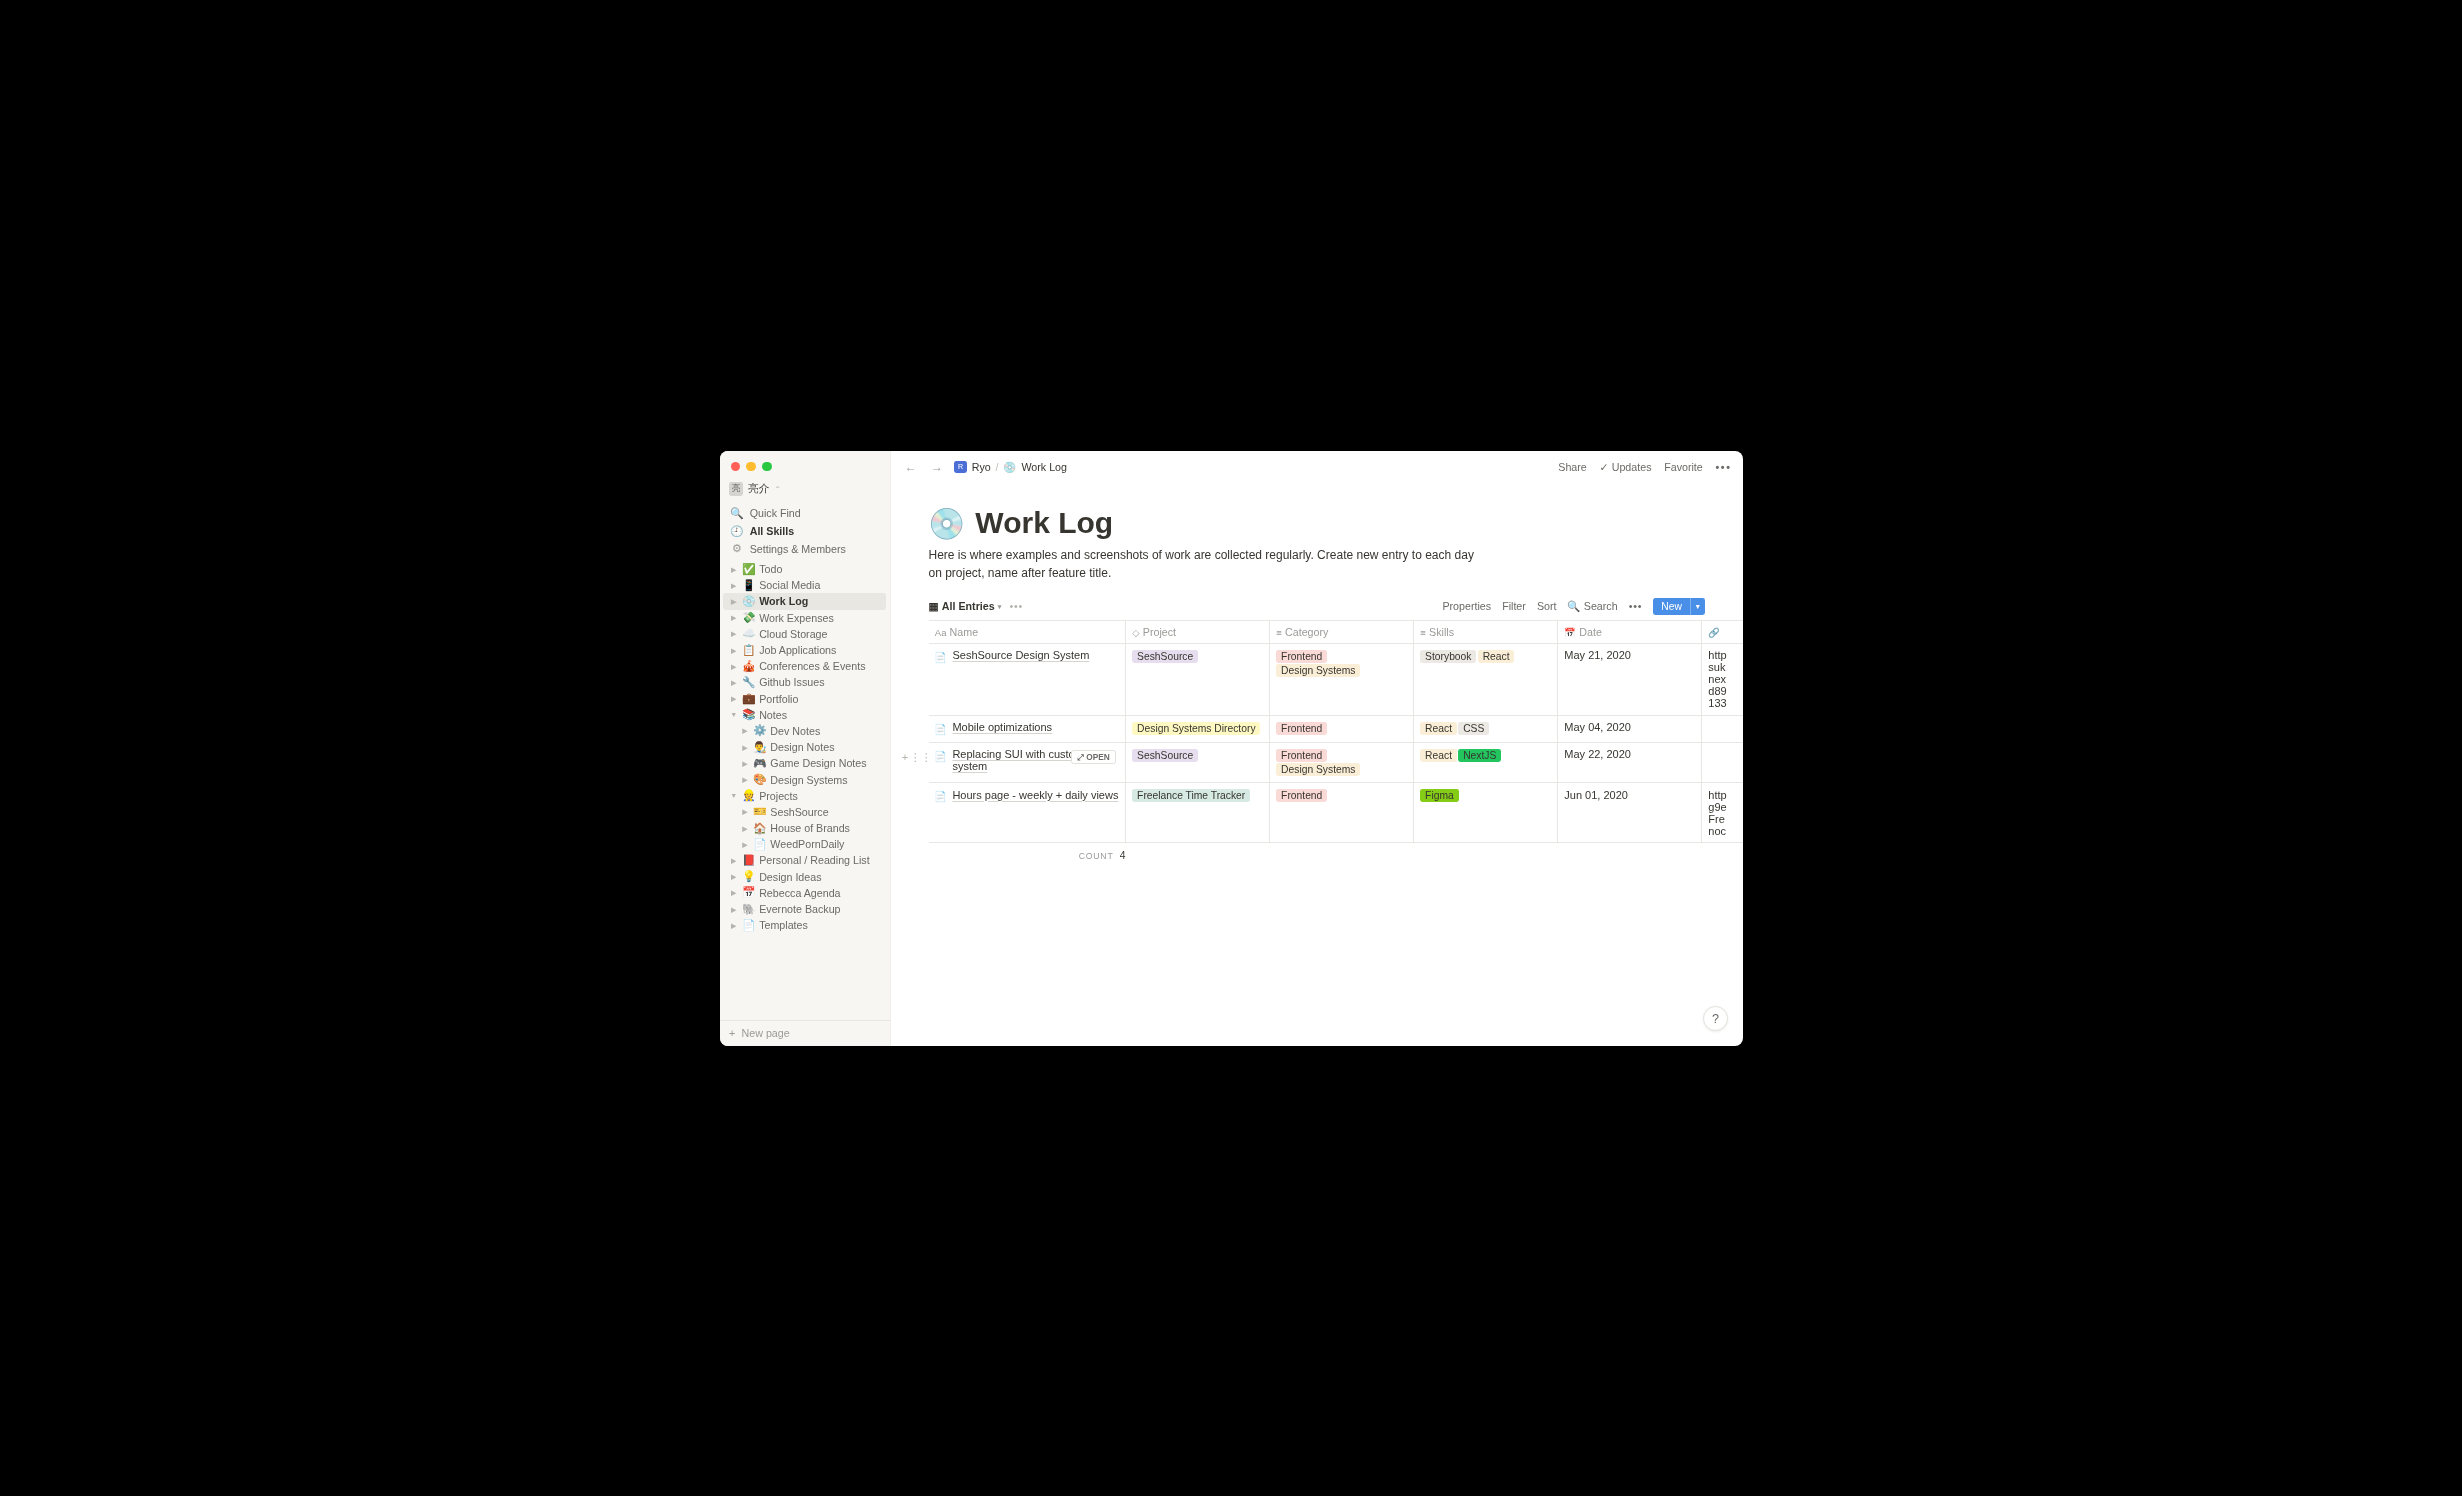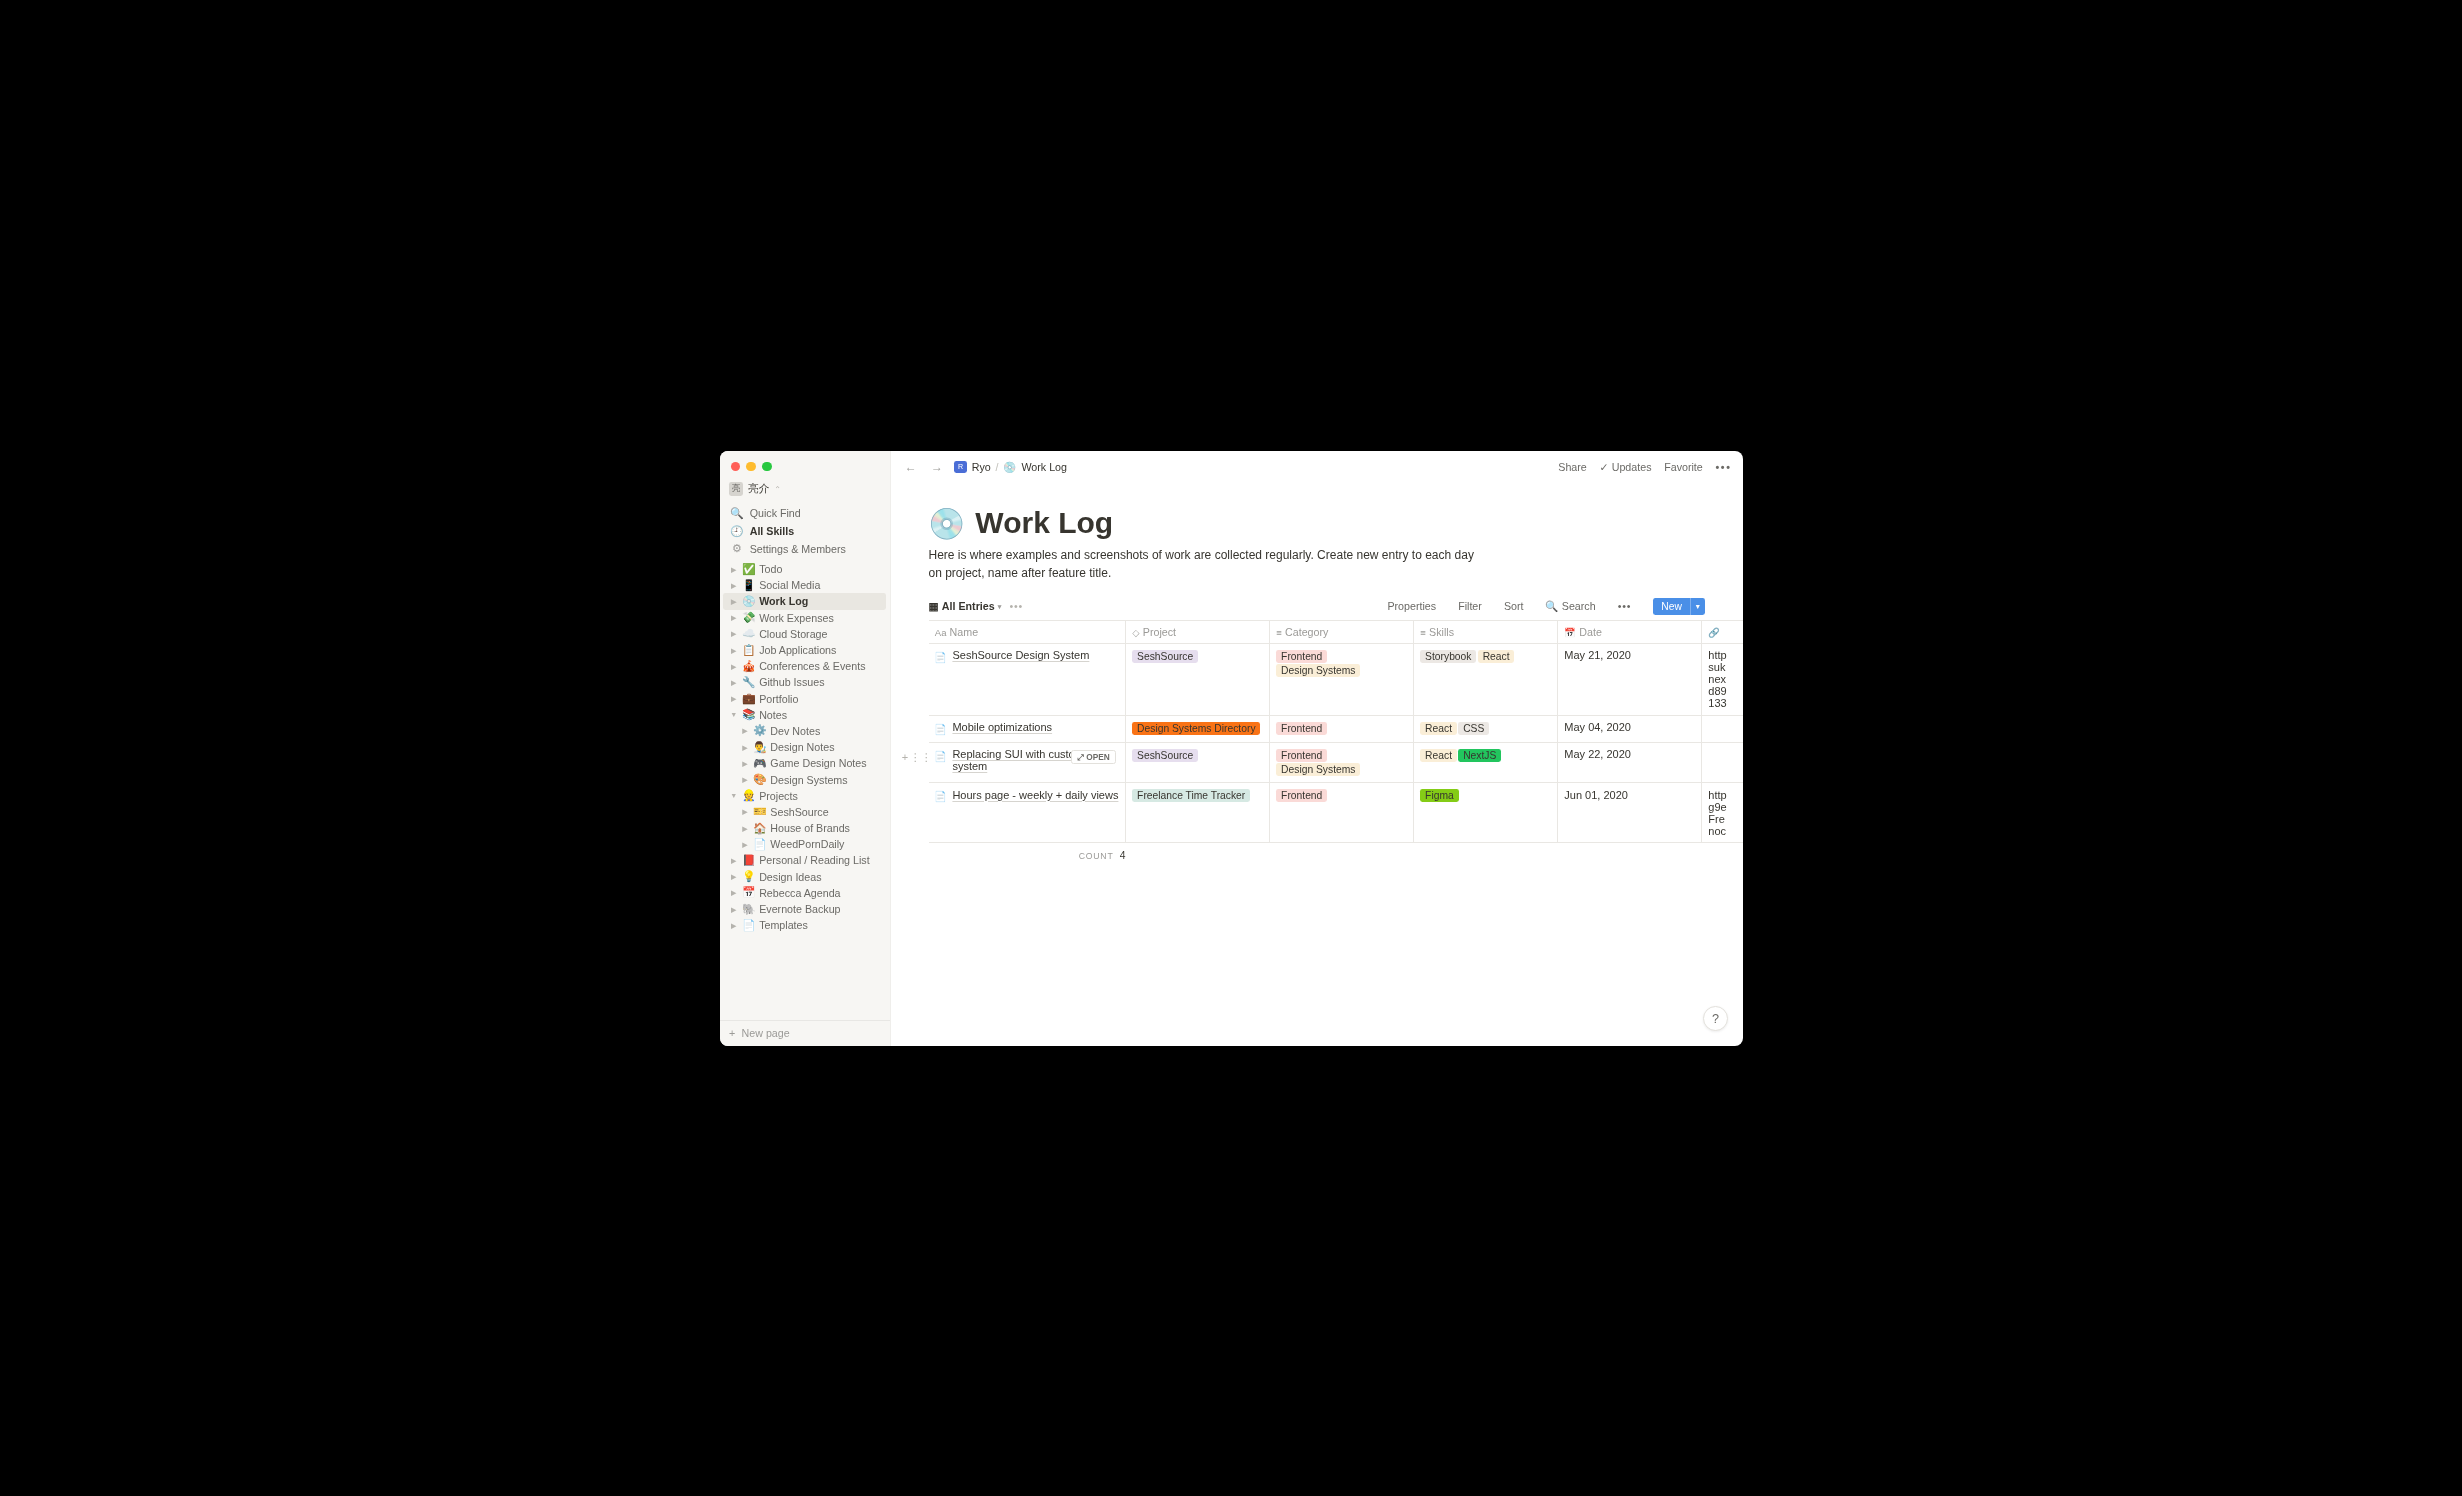--- a/index.html
+++ b/index.html
@@ -103,21 +103,21 @@
 .page-title-row .page-emoji { font-size:30px;}
 .page-title { font-size:30px; font-weight:700; color:#37352f;}
 .page-desc { color:#37352f; font-size:12px; line-height:1.5; max-width:555px; margin-top:3.2px;}
 .db-toolbar {
   display:flex; justify-content:space-between; align-items:center;
   padding: 16px 38px 4.8px 38px;
   font-size:10.7px;
 }
 .db-toolbar-left { display:flex; align-items:center; gap:8px;}
 .view-selector { display:flex;align-items:center;gap:3.2px; font-weight:600; color:#37352f; cursor:pointer;}
-.db-toolbar-right{ display:flex; align-items:center; gap:22px; color:#6b6a66;}
+.db-toolbar-right{ display:flex; align-items:center; gap:11px; color:#6b6a66;}
 .db-toolbar-right .tb-link{cursor:pointer;}
 .new-button{ display:flex; align-items:stretch;}
 .new-button .nb-main{ background:#4a8fe7;color:#fff;padding:3.2px 8px;border-radius:2.4px 0 0 2.4px;font-weight:500;cursor:pointer;font-size:10.3px;}
 .new-button .nb-drop{ background:#4a8fe7;color:#fff;padding:3.2px 4.8px;border-radius:0 2.4px 2.4px 0;border-left:0.8px solid rgba(255,255,255,0.3);cursor:pointer;font-size:8px;display:flex;align-items:center;}
 .table-wrap{ margin: 0 0 0 38px; border-top:0.8px solid #e9e7e3;}
 .db-table{ border-collapse:collapse; width:100%; table-layout:fixed;}
 .db-table th, .db-table td{
   border-bottom:0.8px solid #e9e7e3;
   border-right:0.8px solid #e9e7e3;
   padding:5.6px 6.3px;
@@ -409,21 +409,21 @@
                 <td>May 21, 2020</td>
                 <td class="link-cell">http<br>suk<br>nex<br>d89<br>133</td>
               </tr>
               <tr>
                 <td>
                   <div class="cell-name" style="position:relative;">
                     <span class="page-icon">📄</span>
                     <span class="name-text">Mobile optimizations</span>
                   </div>
                 </td>
-                <td><span class="tag" style="background:#f97316">Design Systems Directory</span></td>
+                <td><span class="tag" style="background:#fef9c3">Design Systems Directory</span></td>
                 <td><span class="tag" style="background:#fadad7">Frontend</span></td>
                 <td><span class="tag" style="background:#faeed7">React</span><span class="tag" style="background:#ece8e4">CSS</span></td>
                 <td>May 04, 2020</td>
                 <td class="link-cell"></td>
               </tr>
               <tr>
                 <td>
                   <div class="cell-name" style="position:relative;">
                     <span class="row-hover-controls">
                       <span>+</span>

